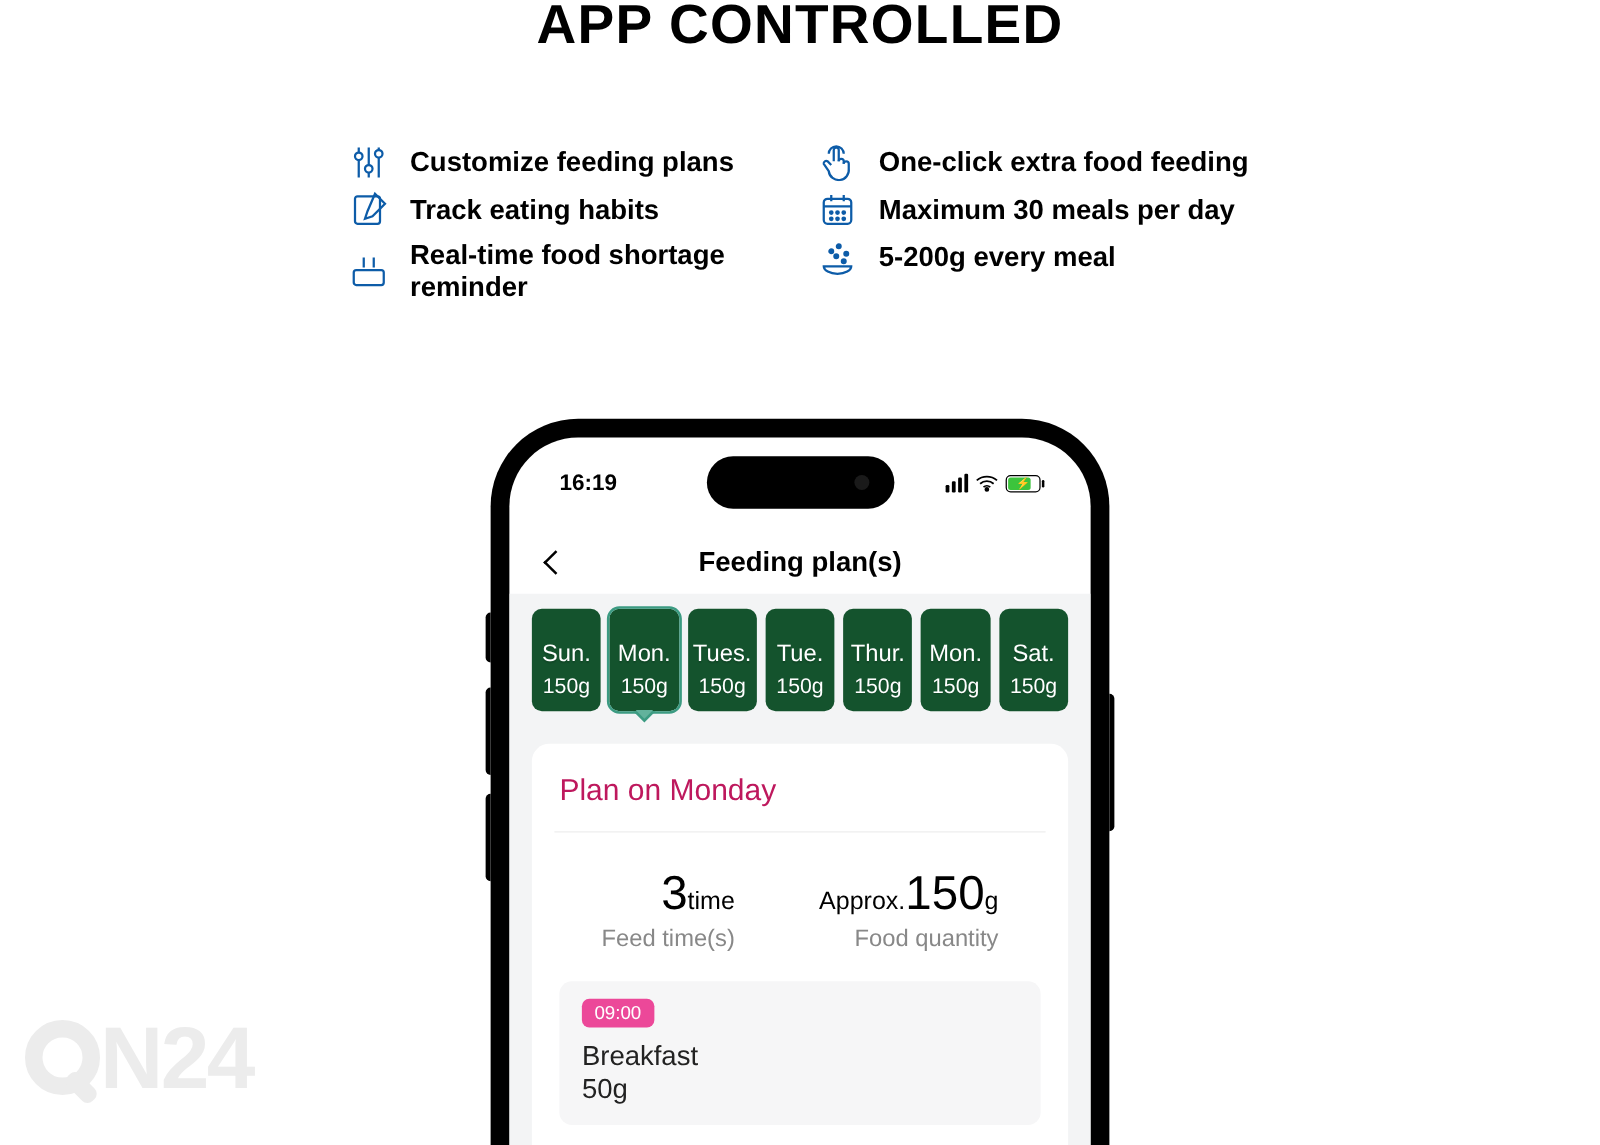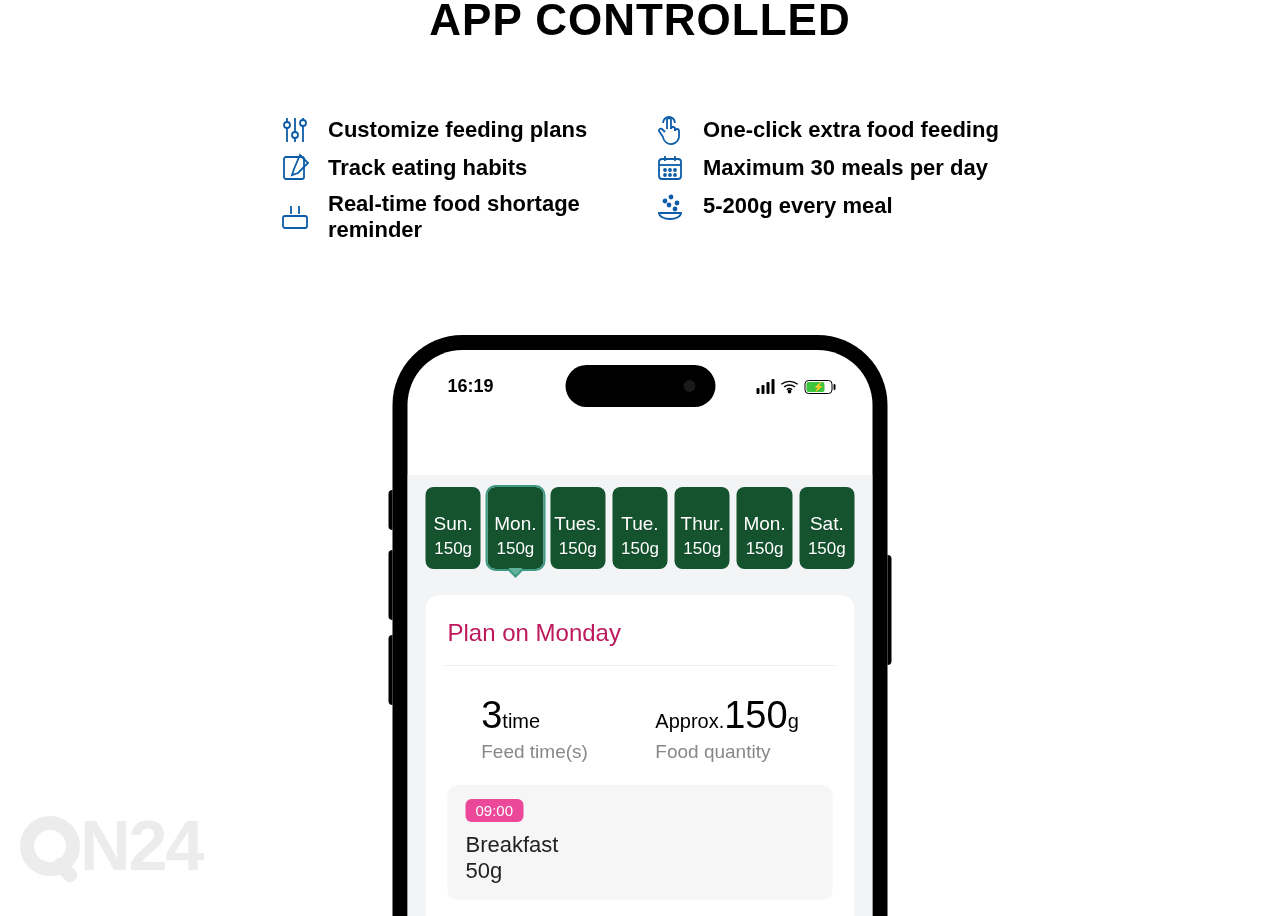--- a/index.html
+++ b/index.html
@@ -208,21 +208,21 @@
   .card {
     background:#fff;
     border-radius:14px;
     margin-top:26px;
     padding:24px 22px 0 22px;
   }
   .plan-title { font-size:24px; color:#be185d; margin-bottom:18px; }
   .divider { height:1px; background:#eee; margin:0 -4px 28px -4px; }
 
   .stats { display:flex; justify-content:space-around; margin-bottom:22px; }
-  .stat { text-align:left; }
+  .stat { text-align:right; }
   .stat-big { font-size:38px; font-weight:500; color:#000; }
   .stat-unit { font-size:20px; font-weight:400; }
   .stat-prefix { font-size:20px; }
   .stat-sub { color:#888; font-size:19px; margin-top:4px; }
 
   .meal {
     background:#f6f6f7;
     border-radius:10px;
     padding:14px 18px 16px 18px;
     margin-bottom:16px;
@@ -355,20 +355,24 @@
               <path d="M7 10 a4.5 4.5 0 0 1 6 0"></path>
               <circle cx="10" cy="12" r="1.3" fill="#000"></circle>
           </svg>
           <span class="batt">
               <span class="batt-fill"></span>
               <span class="bolt">⚡</span>
             </span>
         </div>
       </div>
 
+      <div class="app-header">
+        <span class="back"></span>
+        <span class="app-title">Feeding plan(s)</span>
+      </div>
 
       <div class="screen-bg">
         <div class="days" id="days-row">
             <div class="day">
               <div class="day-name">Sun.</div>
               <div class="day-amt">150g</div>
             </div>
             <div class="day selected">
               <div class="day-name">Mon.</div>
               <div class="day-amt">150g</div>

